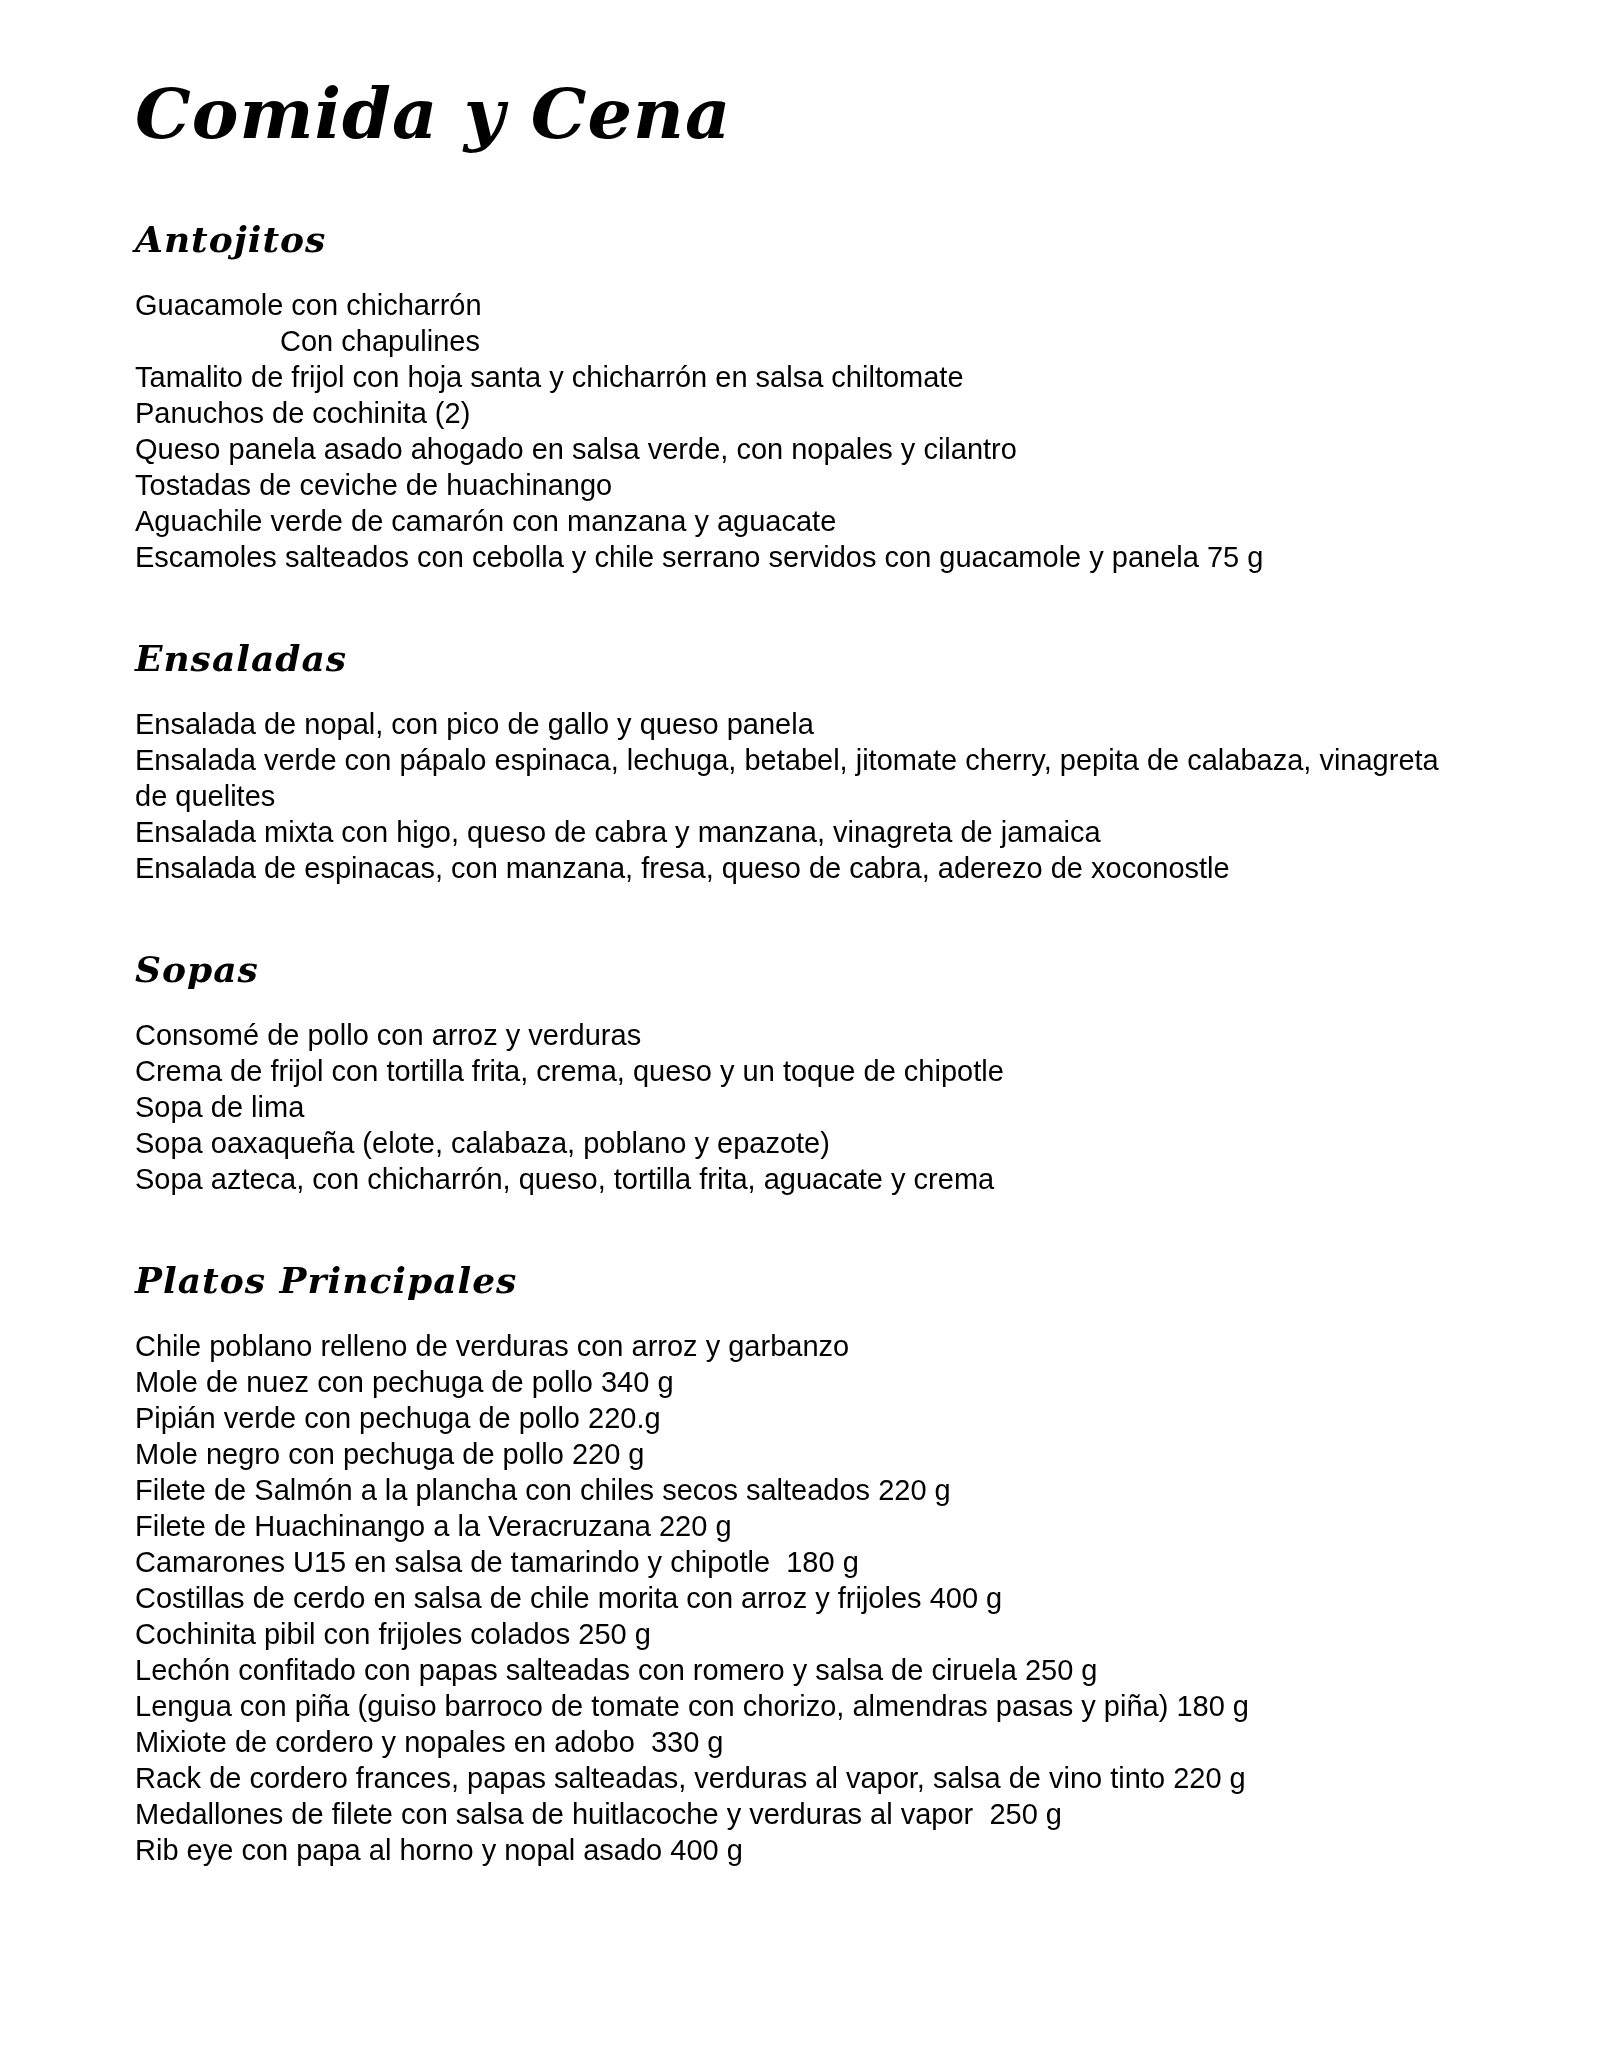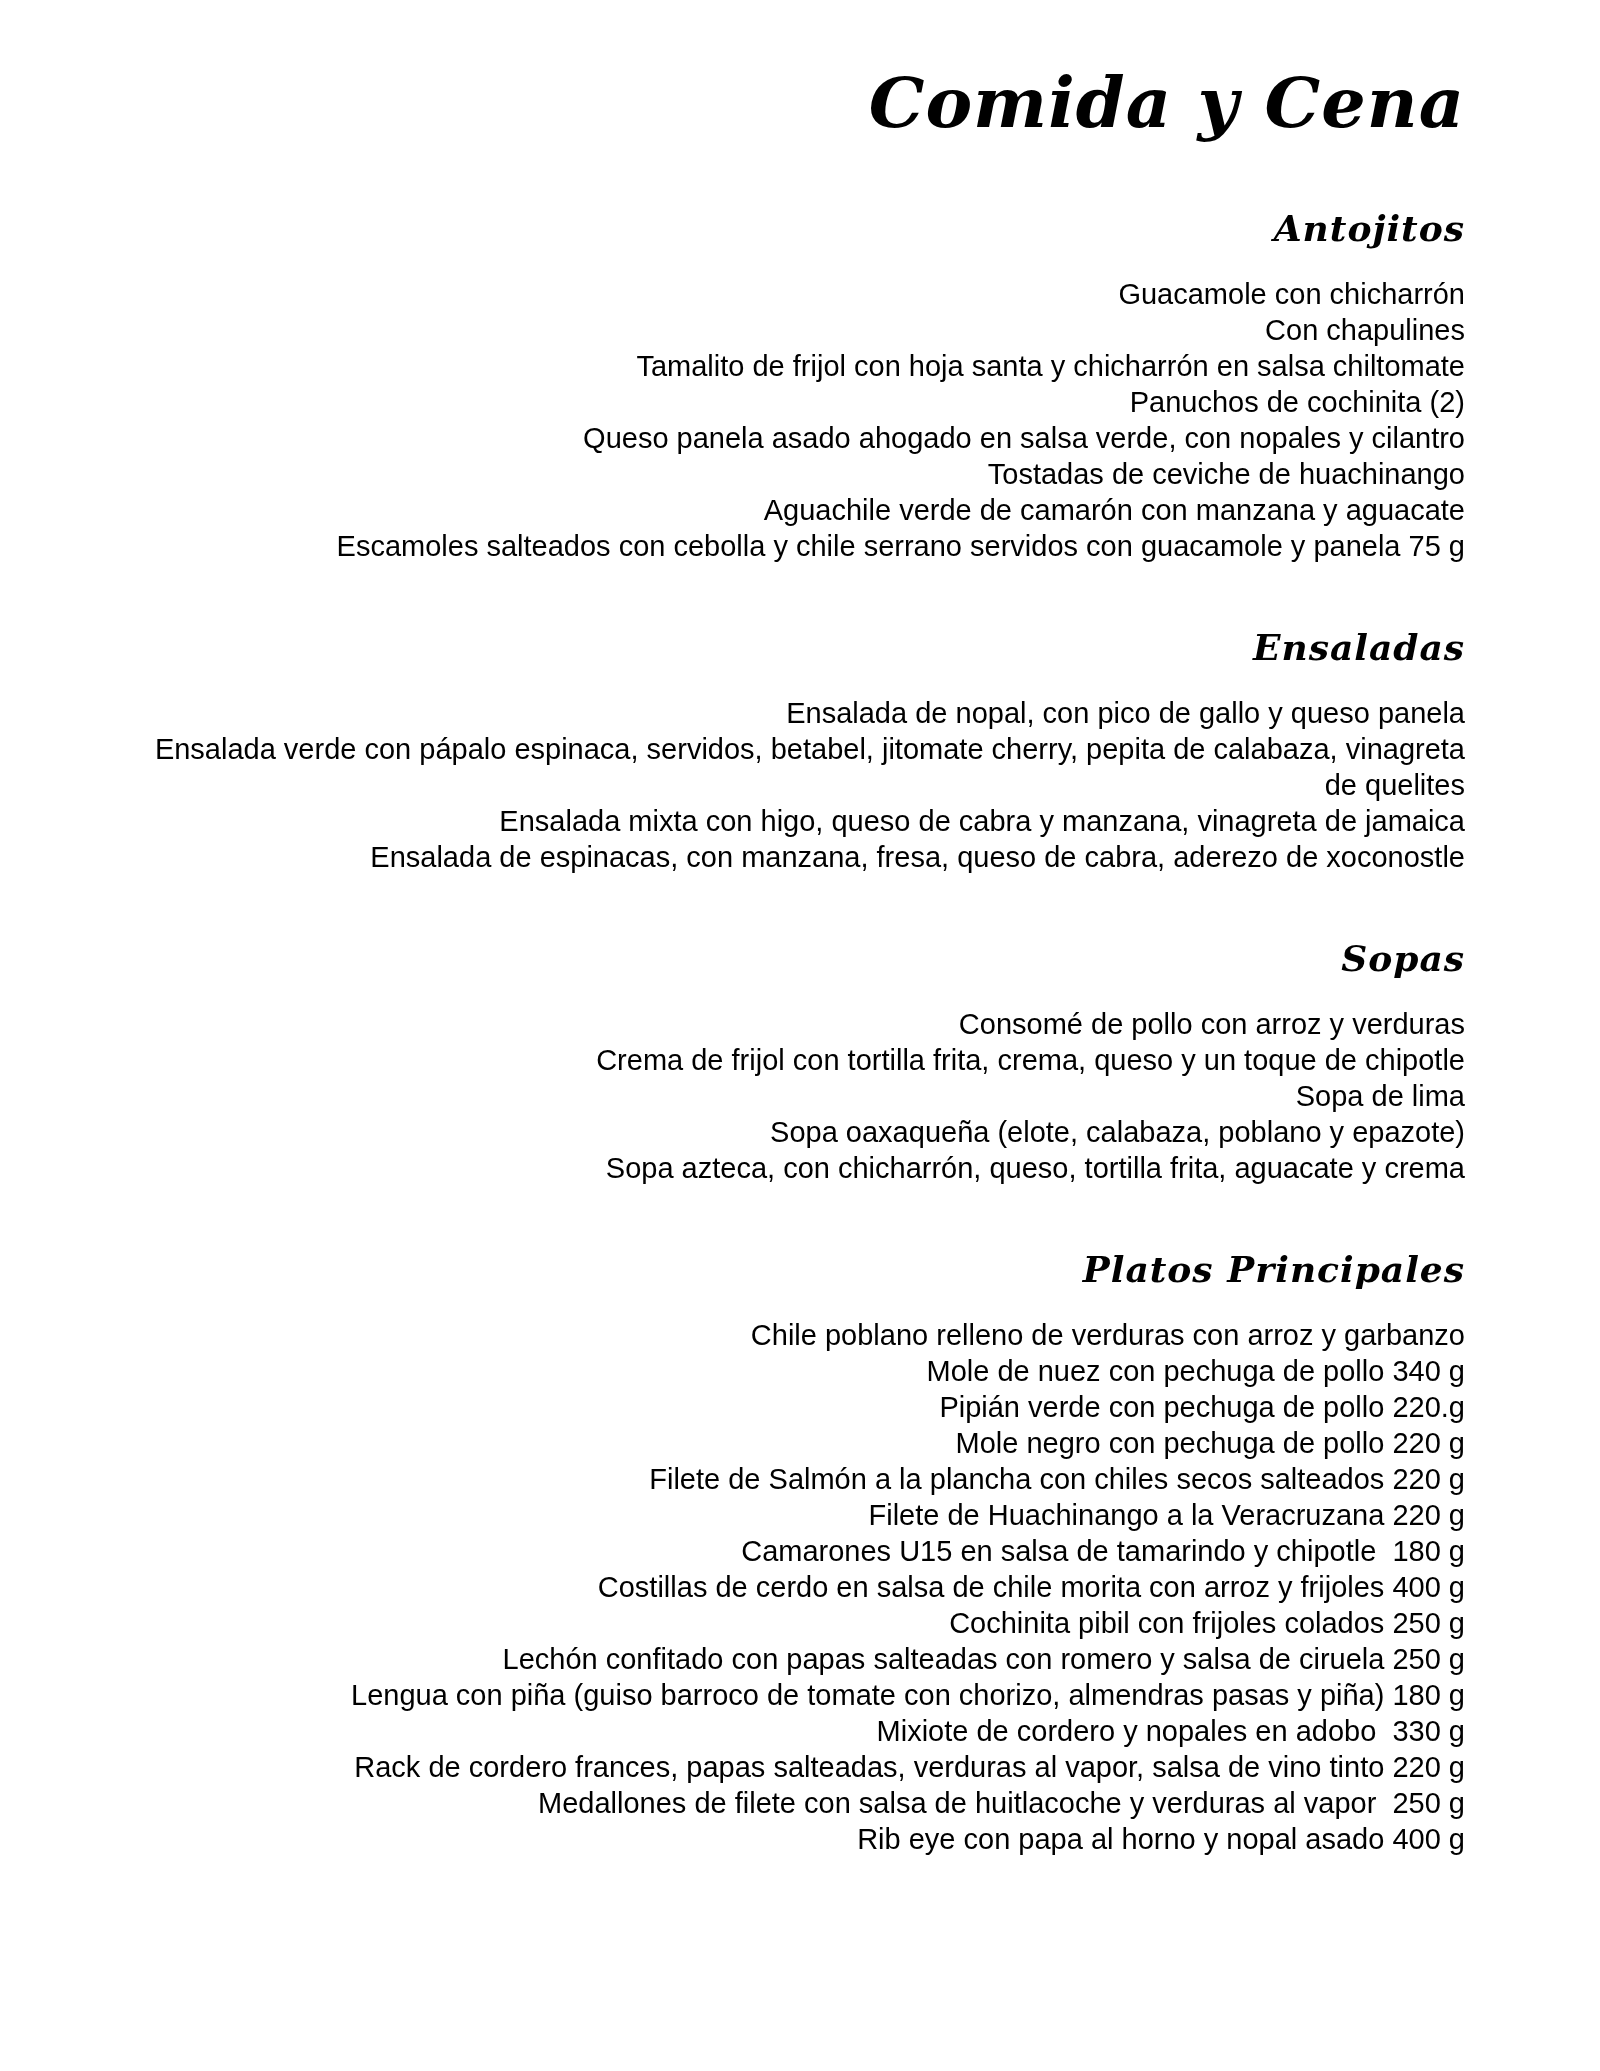--- a/index.html
+++ b/index.html
@@ -8,23 +8,23 @@
     background: #ffffff;
     color: #000000;
   }
   body {
     width: 1600px;
     height: 2071px;
     overflow: hidden;
   }
   .page {
     width: 1330px;
-    margin: 8px auto;
-    padding-top: 53px;
-    text-align: right;
+    margin: 0 auto;
+    padding-top: 72px;
+    text-align: left;
   }
   
   .title {
     font-family: "DejaVu Serif", serif;
     font-style: italic;
     font-weight: bold;
     font-size: 70px;
     line-height: 84px;
     margin: 0;
     letter-spacing: 1px;
@@ -59,21 +59,21 @@
         <div class="menu-item">Tamalito de frijol con hoja santa y chicharrón en salsa chiltomate</div>
         <div class="menu-item">Panuchos de cochinita (2)</div>
         <div class="menu-item">Queso panela asado ahogado en salsa verde, con nopales y cilantro</div>
         <div class="menu-item">Tostadas de ceviche de huachinango</div>
         <div class="menu-item">Aguachile verde de camarón con manzana y aguacate</div>
         <div class="menu-item">Escamoles salteados con cebolla y chile serrano servidos con guacamole y panela 75 g</div>
       </section>
       <section class="menu-section">
         <h2 class="section-header">Ensaladas</h2>
         <div class="menu-item">Ensalada de nopal, con pico de gallo y queso panela</div>
-        <div class="menu-item">Ensalada verde con pápalo espinaca, servidos, betabel, jitomate cherry, pepita de calabaza, vinagreta de quelites</div>
+        <div class="menu-item">Ensalada verde con pápalo espinaca, lechuga, betabel, jitomate cherry, pepita de calabaza, vinagreta de quelites</div>
         <div class="menu-item">Ensalada mixta con higo, queso de cabra y manzana, vinagreta de jamaica</div>
         <div class="menu-item">Ensalada de espinacas, con manzana, fresa, queso de cabra, aderezo de xoconostle</div>
       </section>
       <section class="menu-section">
         <h2 class="section-header">Sopas</h2>
         <div class="menu-item">Consomé de pollo con arroz y verduras</div>
         <div class="menu-item">Crema de frijol con tortilla frita, crema, queso y un toque de chipotle</div>
         <div class="menu-item">Sopa de lima</div>
         <div class="menu-item">Sopa oaxaqueña (elote, calabaza, poblano y epazote)</div>
         <div class="menu-item">Sopa azteca, con chicharrón, queso, tortilla frita, aguacate y crema</div>

